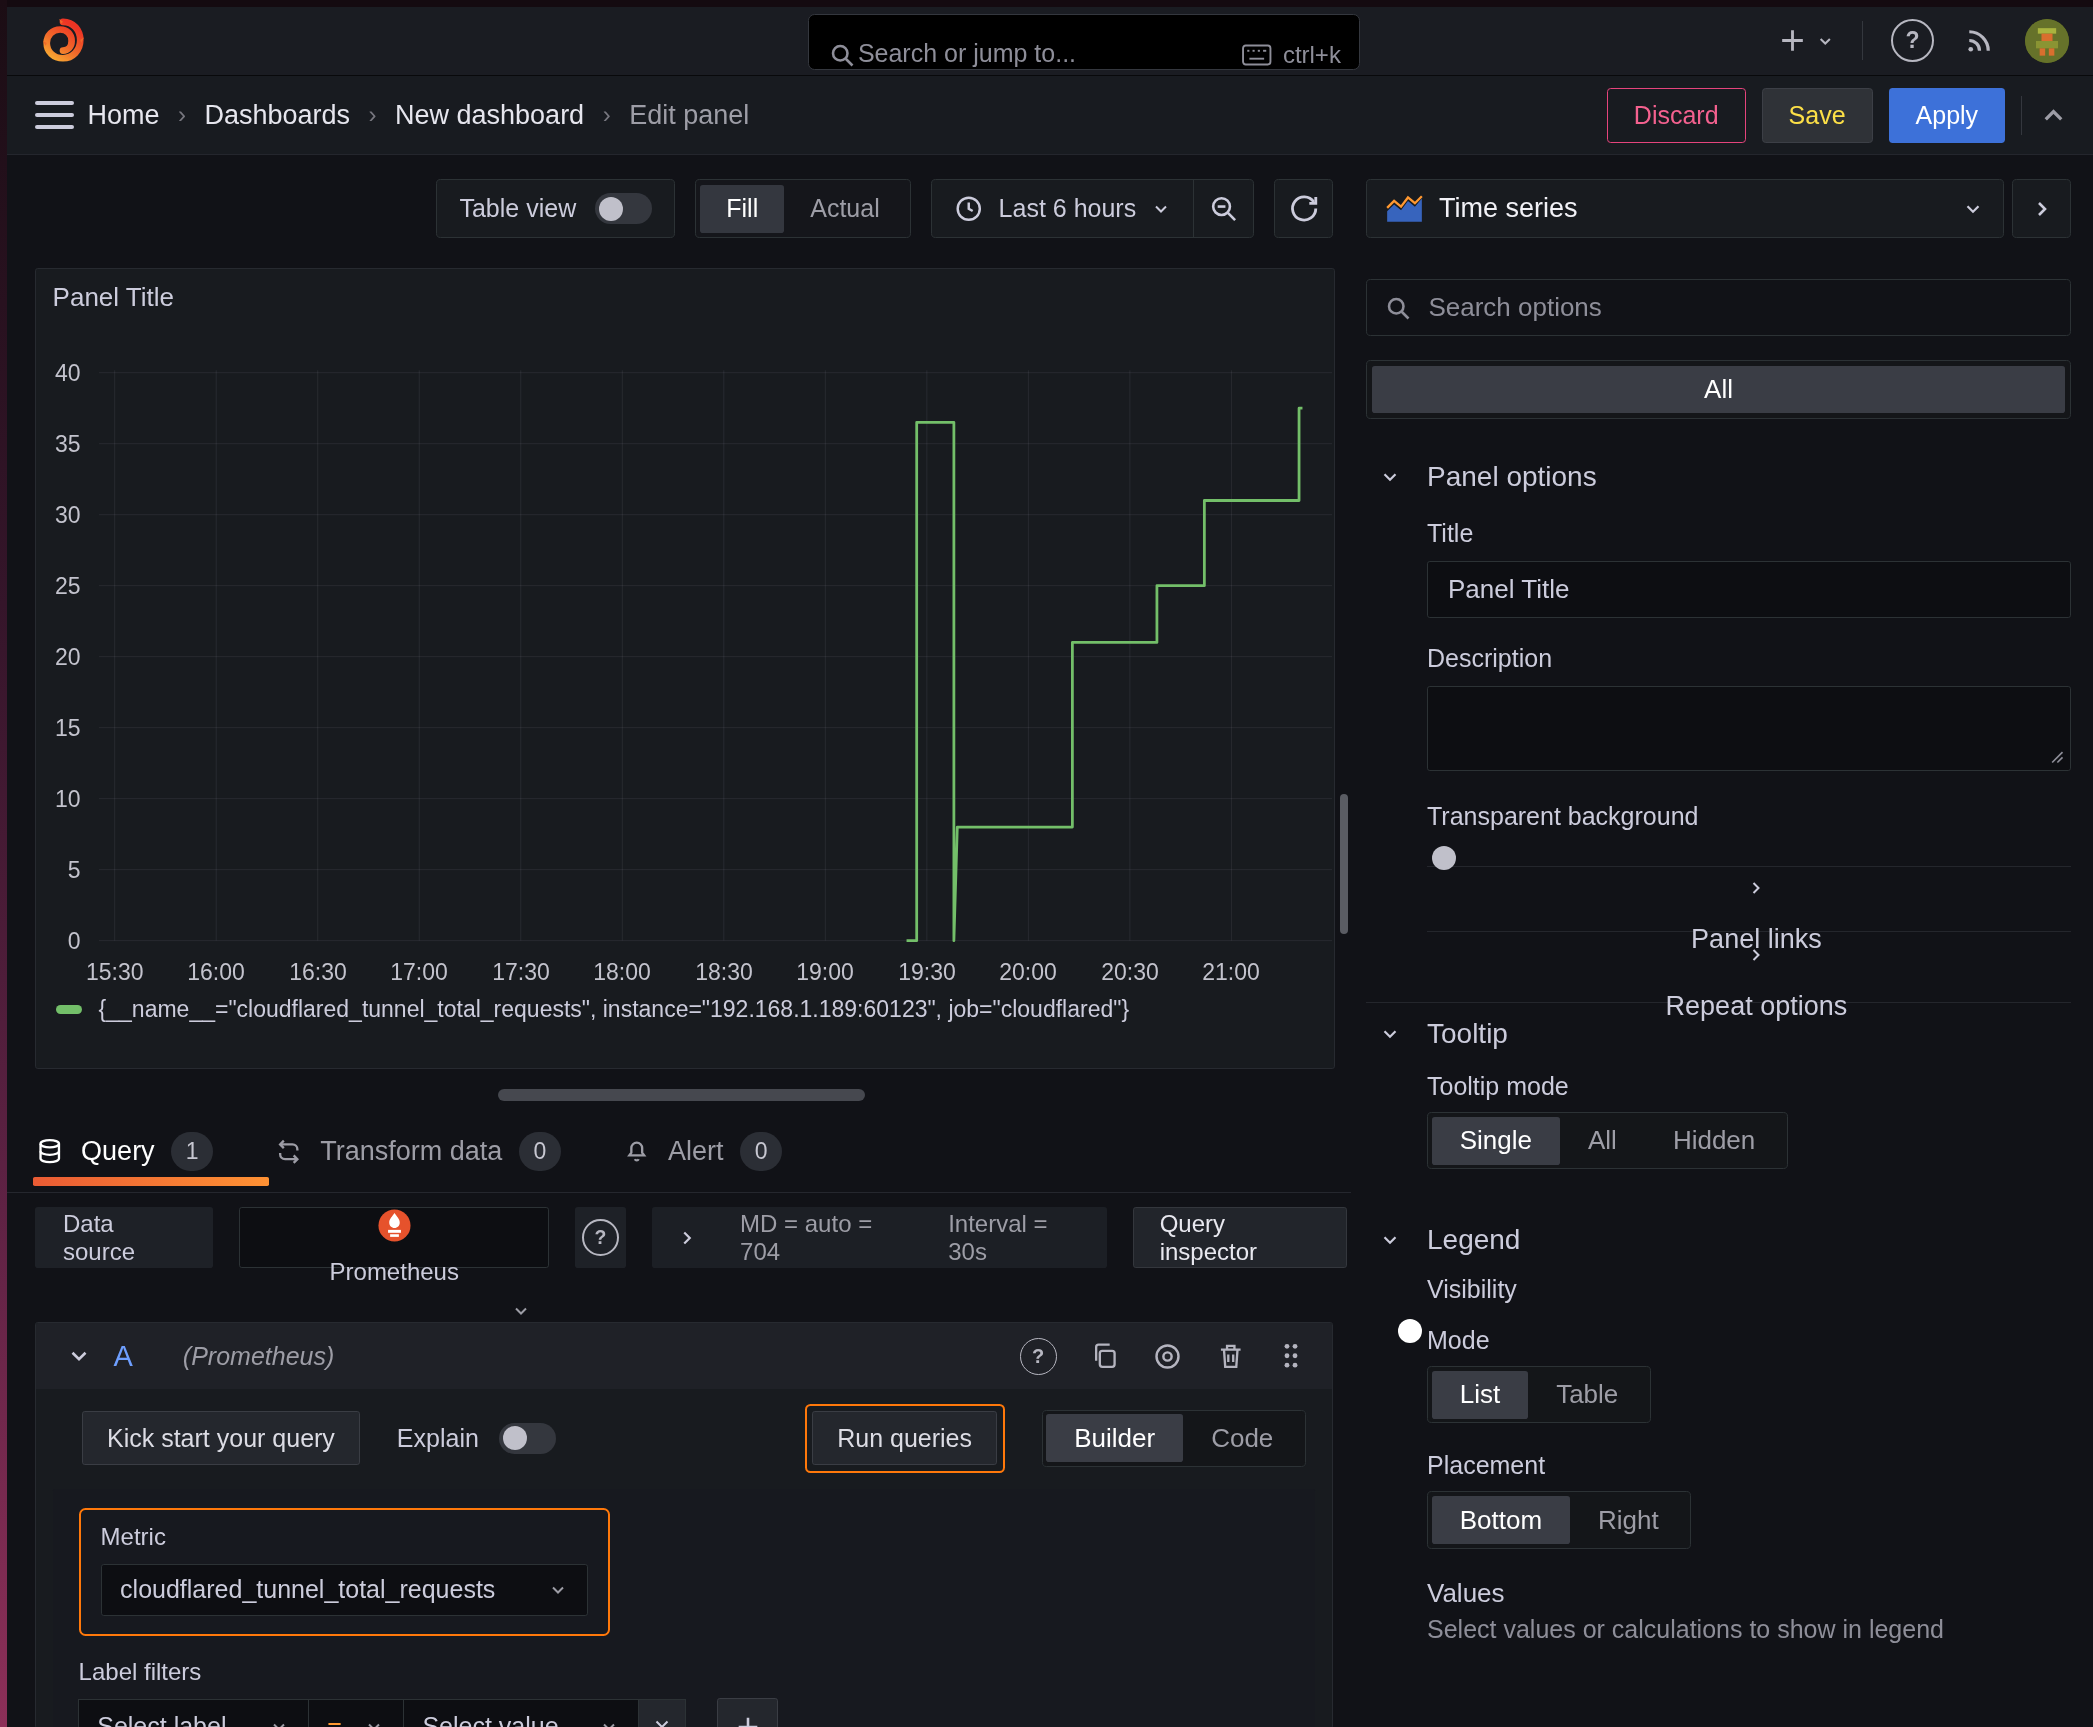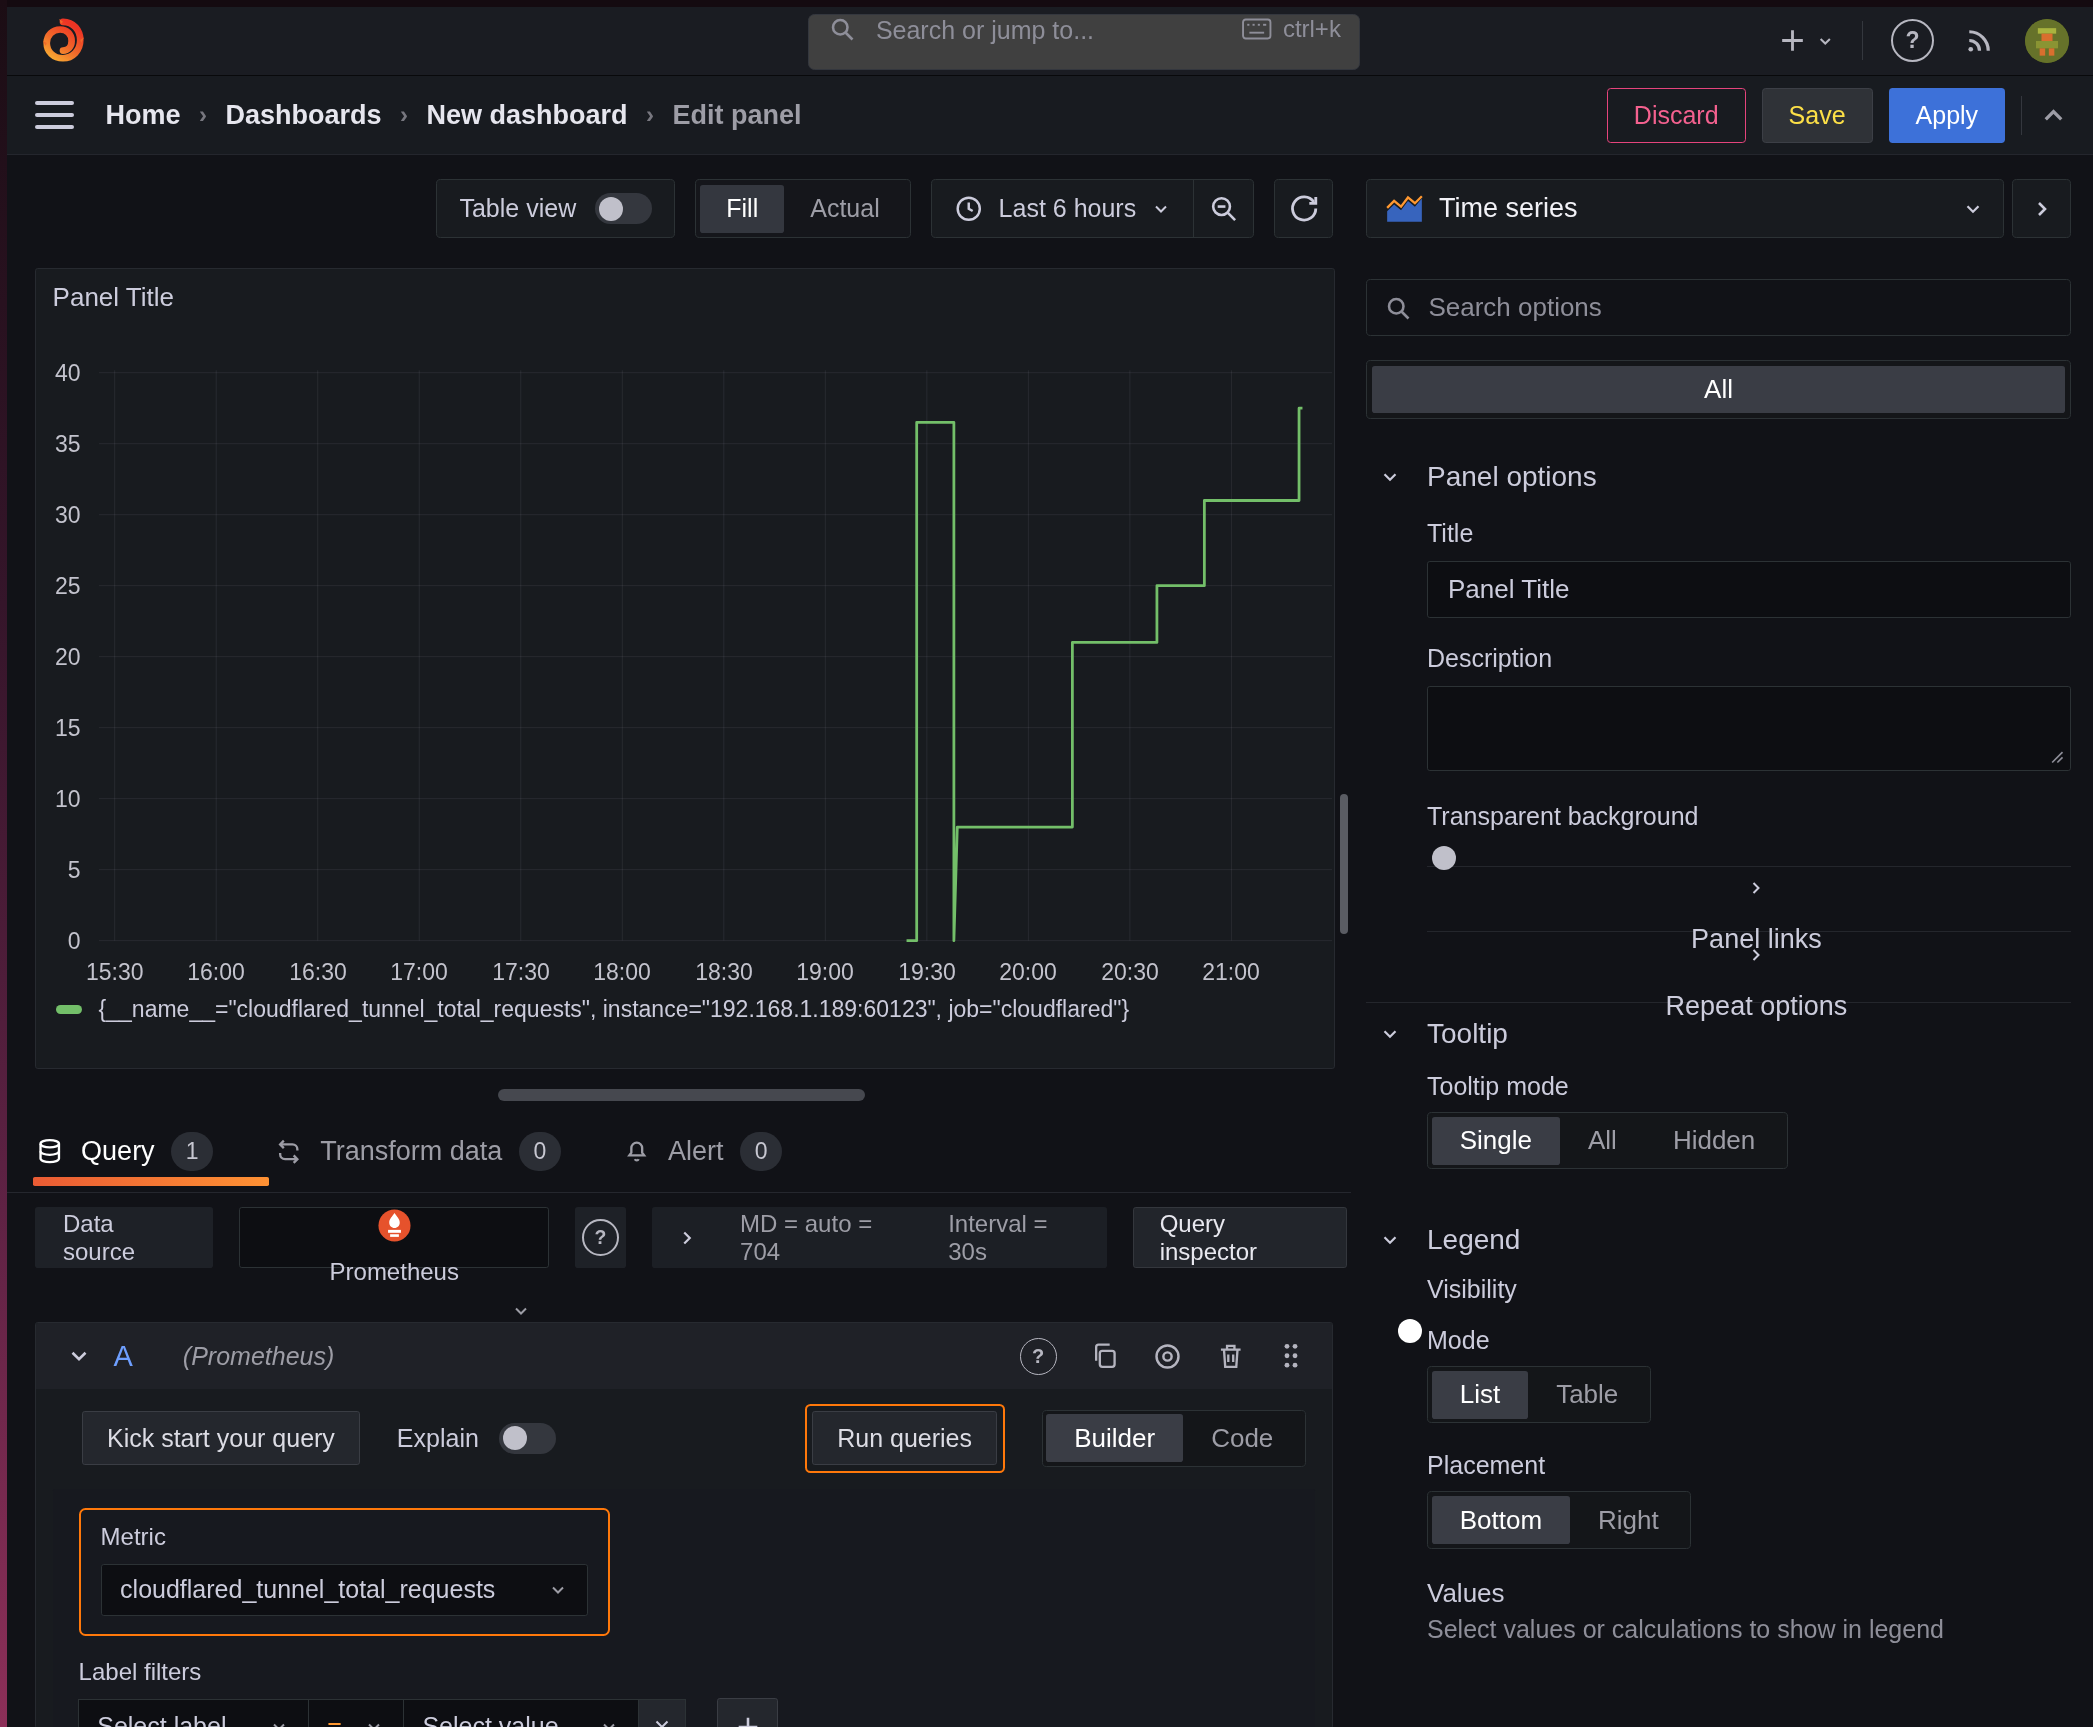--- a/index.html
+++ b/index.html
@@ -9,38 +9,38 @@
   .icon{display:inline-flex;align-items:center;justify-content:center;flex:0 0 auto;}
 
   
   .left-strip{position:absolute;left:0;top:0;width:7.4px;height:100%;z-index:60;
     background:linear-gradient(180deg,#1b0d14 0%,#35152a 35%,#5f2244 70%,#8c2f58 100%);}
   .top-strip{position:absolute;left:0;top:0;width:100%;height:6.5px;background:#140a10;z-index:55;}
 
   
   .topnav{position:absolute;left:7.4px;right:0;top:6.5px;height:68px;background:#1a1c22;border-bottom:0.9px solid #08090b;}
   .logo{position:absolute;left:33px;top:11px;width:46px;height:46px;}
-  .search{position:absolute;left:801px;top:7.4px;width:513px;height:54px;border:0.9px solid #34373e;background:#404040;
-    border-radius:6.5px;display:flex;align-items:flex-start;padding:0 18.5px;gap:18px;}
+  .search{position:absolute;left:801px;top:7.4px;width:513px;height:54px;border:0.9px solid #34373e;background:#000000;
+    border-radius:6.5px;display:flex;align-items:flex-end;padding:0 18.5px;gap:0;}
   .search input{flex:1;background:transparent;border:0;outline:0;color:#8e8e99;font-size:25px;font-family:inherit;}
   .search input::placeholder{color:#8e8e99;}
   .kbd-hint{display:flex;align-items:center;gap:11px;color:#8e8e99;font-size:24px;}
   .topnav-right{position:absolute;right:24px;top:8.3px;height:52px;display:flex;align-items:center;gap:28px;}
   .plus-group{display:flex;align-items:center;gap:7.4px;color:#b7b7c1;}
   .divider-v{width:0.9px;height:39px;background:#34373e;}
   .circle-q{width:39px;height:39px;border:2.3px solid #b7b7c1;border-radius:50%;display:flex;align-items:center;justify-content:center;
     font-size:23px;color:#b7b7c1;font-weight:700;}
   .avatar{width:44px;height:44px;border-radius:50%;overflow:hidden;background:#5d6b1f;}
 
   
   .crumbbar{position:absolute;left:7.4px;right:0;top:76px;height:78px;background:#181b20;border-bottom:0.9px solid #24262d;
     display:flex;align-items:center;}
   .hamburger{margin-left:28px;display:flex;flex-direction:column;gap:7.4px;cursor:pointer;}
   .hamburger span{display:block;width:39px;height:4.6px;border-radius:2.8px;background:#ccccdc;}
-  .crumbs{margin-left:31px;display:flex;align-items:center;gap:18.5px;font-size:27px;font-weight:bold;}
+  .crumbs{margin-left:13px;display:flex;align-items:center;gap:18.5px;font-size:27px;}
   .crumb{color:#e6e6ee;}
   .crumb.dim{color:#9d9da6;}
   .crumb-sep{color:#77777f;font-size:24px;}
   .crumb-actions{margin-left:auto;margin-right:24px;display:flex;align-items:center;gap:16px;}
   .btn{height:55px;border-radius:3.7px;padding:0 26px;font-size:25px;display:flex;align-items:center;justify-content:center;
     cursor:pointer;border:0.9px solid transparent;box-sizing:border-box;white-space:nowrap;}
   .btn-discard{border:1.8px solid #e5447c;color:#f4618f;background:transparent;}
   .btn-save{background:#2f3237;border:0.9px solid #3c3f46;color:#fde047;}
   .btn-apply{background:#3d71d9;color:#fff;}
   .chev-up{color:#9d9da6;}

